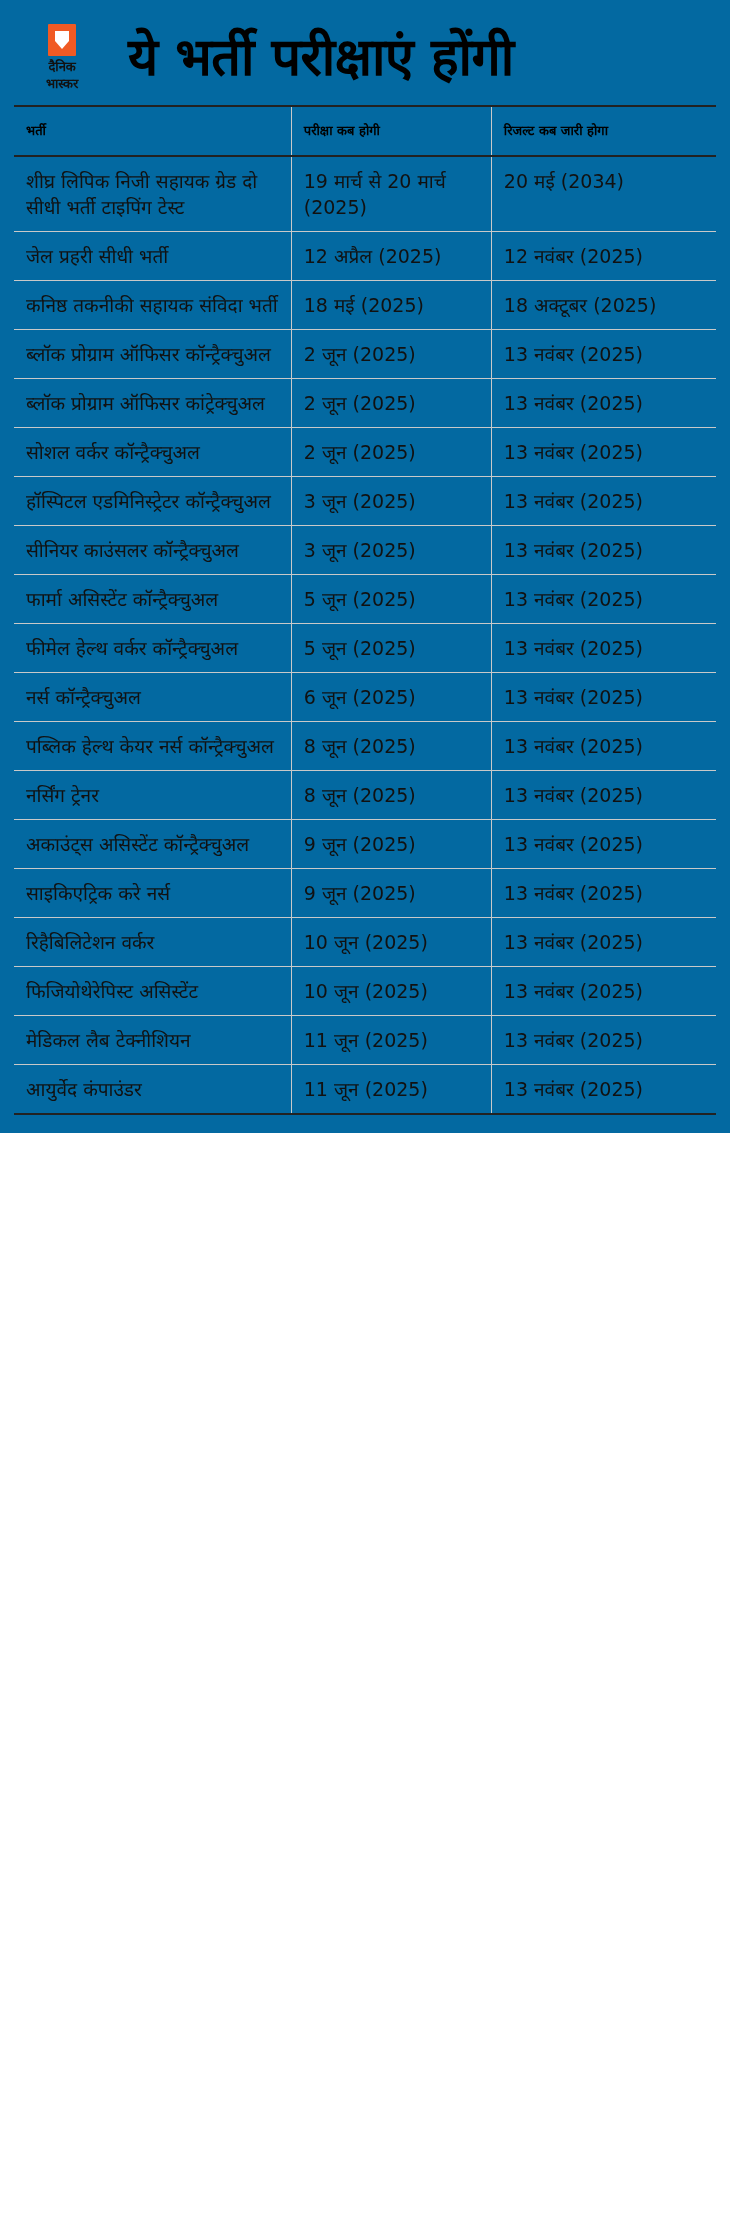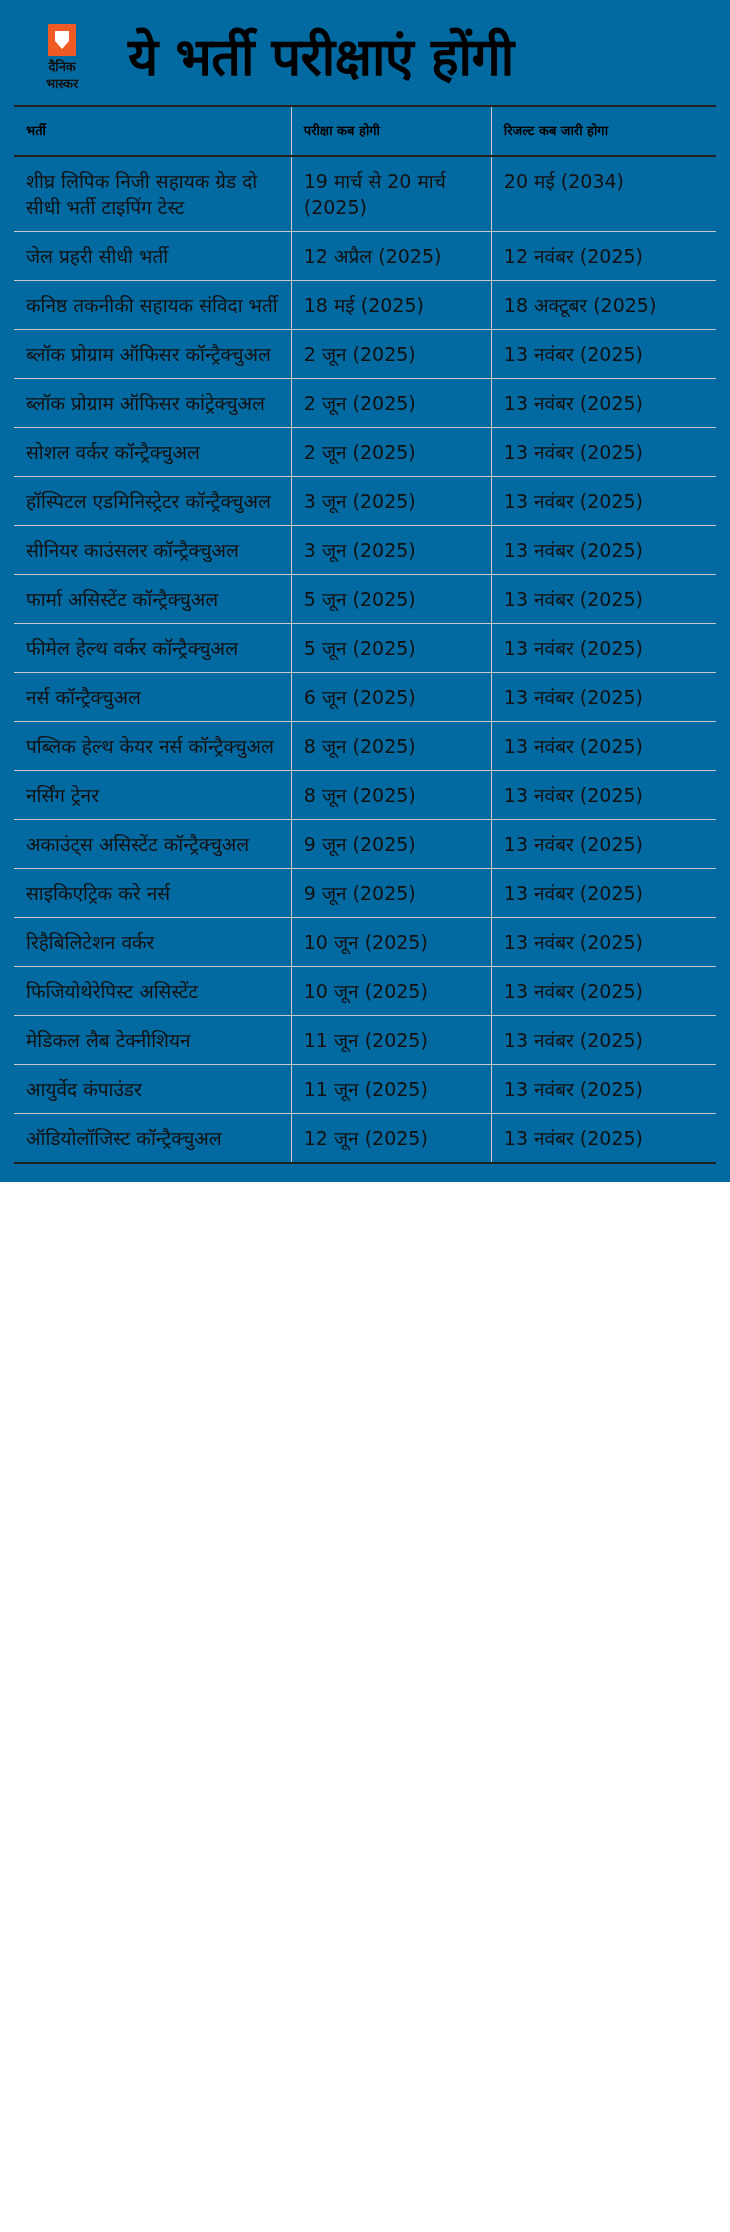--- a/index.html
+++ b/index.html
@@ -224,21 +224,16 @@
         <tr>
           <td>मेडिकल लैब टेक्नीशियन</td>
           <td>11 जून  (2025)</td>
           <td>13 नवंबर (2025)</td>
         </tr>
         <tr>
           <td>आयुर्वेद कंपाउंडर</td>
           <td>11 जून (2025)</td>
           <td>13 नवंबर (2025)</td>
         </tr>
-        <tr>
-          <td>ऑडियोलॉजिस्ट कॉन्ट्रैक्चुअल</td>
-          <td>12 जून (2025)</td>
-          <td>13 नवंबर  (2025)</td>
-        </tr>
       </tbody>
   </table>
 
 </div>
 
 </body></html>

